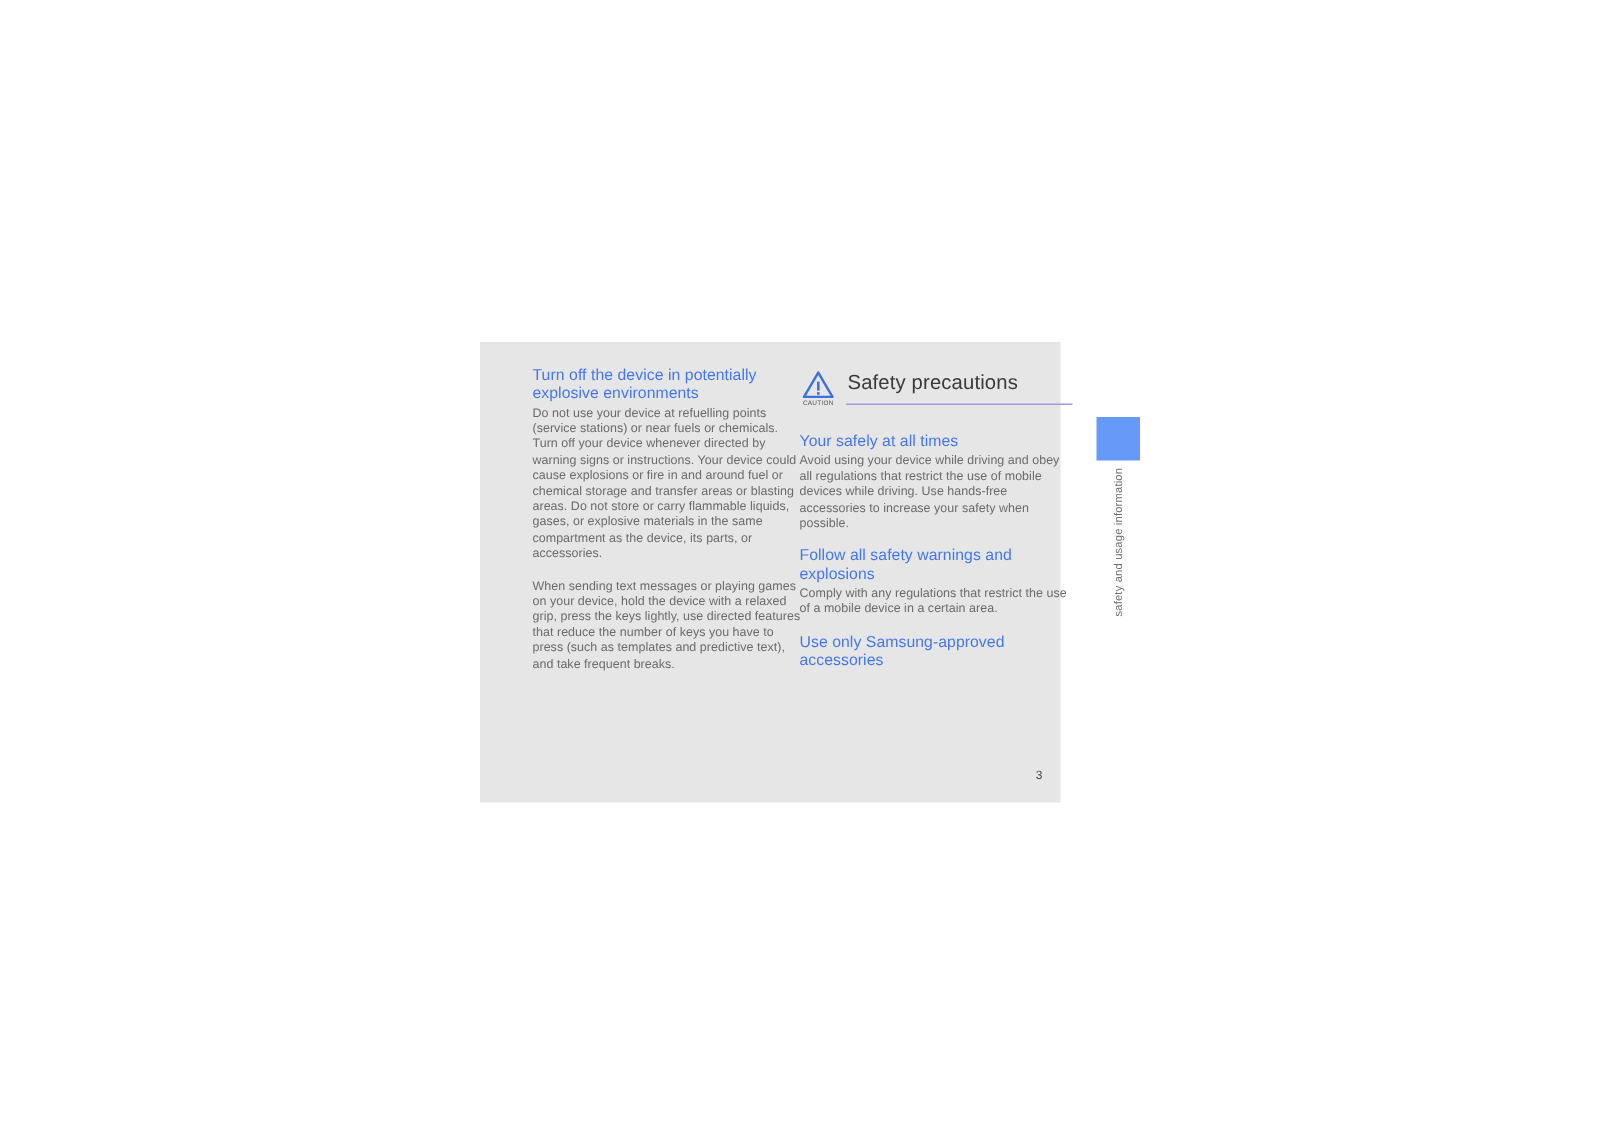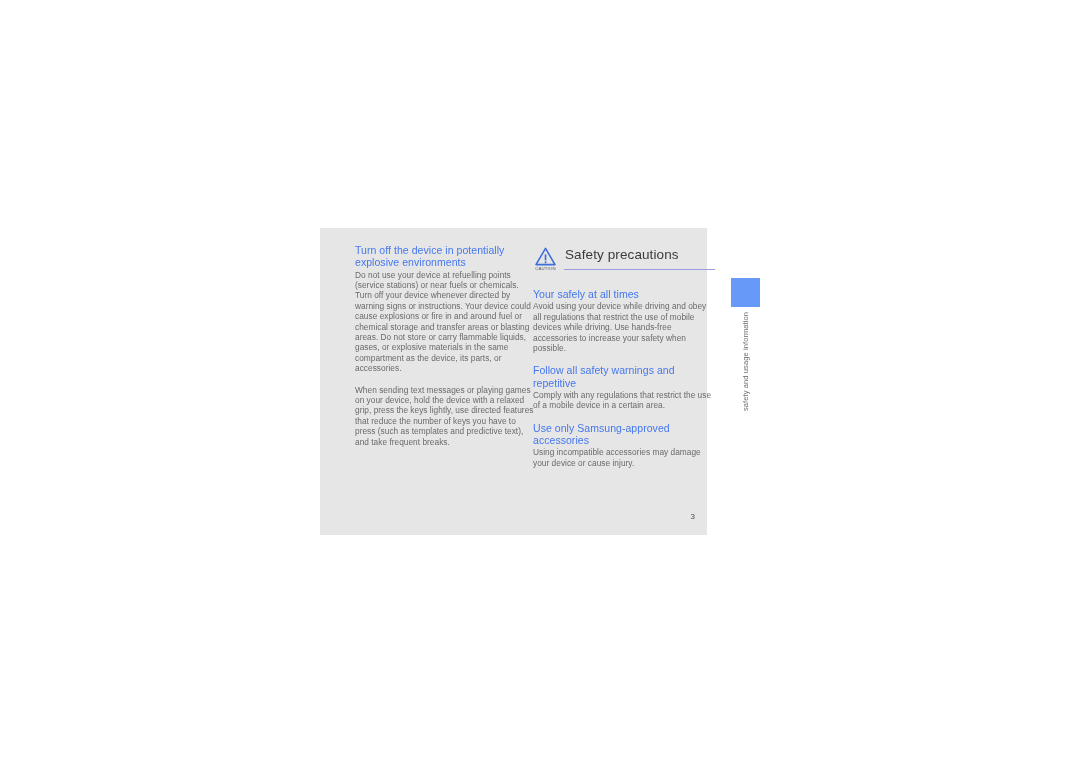--- a/index.html
+++ b/index.html
@@ -183,27 +183,26 @@
         <span class="section-title">Safety precautions</span>
         <span class="section-rule"></span>
       </div>
 
       <div class="block">
         <h3 class="sub-head">Your safely at all times</h3>
         <p class="body-text">Avoid using your device while driving and obey all regulations that restrict the use of mobile devices while driving. Use hands-free accessories to increase your safety when possible.</p>
       </div>
 
       <div class="block">
-        <h3 class="sub-head">Follow all safety warnings and repetitive</h3>
+        <h3 class="sub-head">Follow all safety warnings and explosions</h3>
         <p class="body-text">Comply with any regulations that restrict the use of a mobile device in a certain area.</p>
       </div>
 
       <div class="block">
         <h3 class="sub-head">Use only Samsung-approved accessories</h3>
-        <p class="body-text">Using incompatible accessories may damage your device or cause injury.</p>
       </div>
 
     </div>
 
     <div class="page-number">3</div>
 
   </div>
 
   <div class="thumb-tab"></div>
   <div class="thumb-tab-label">safety and usage information</div>

